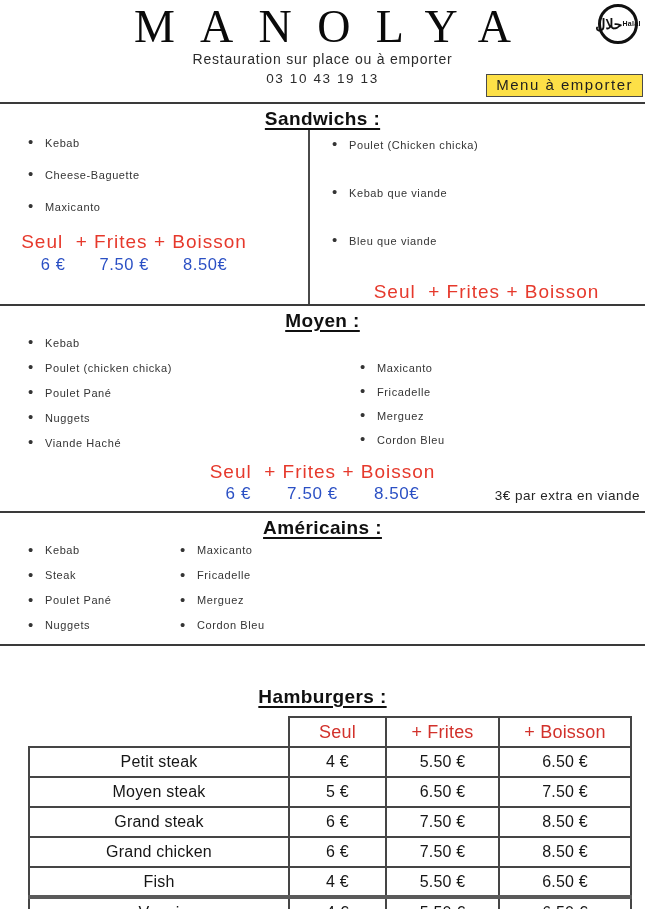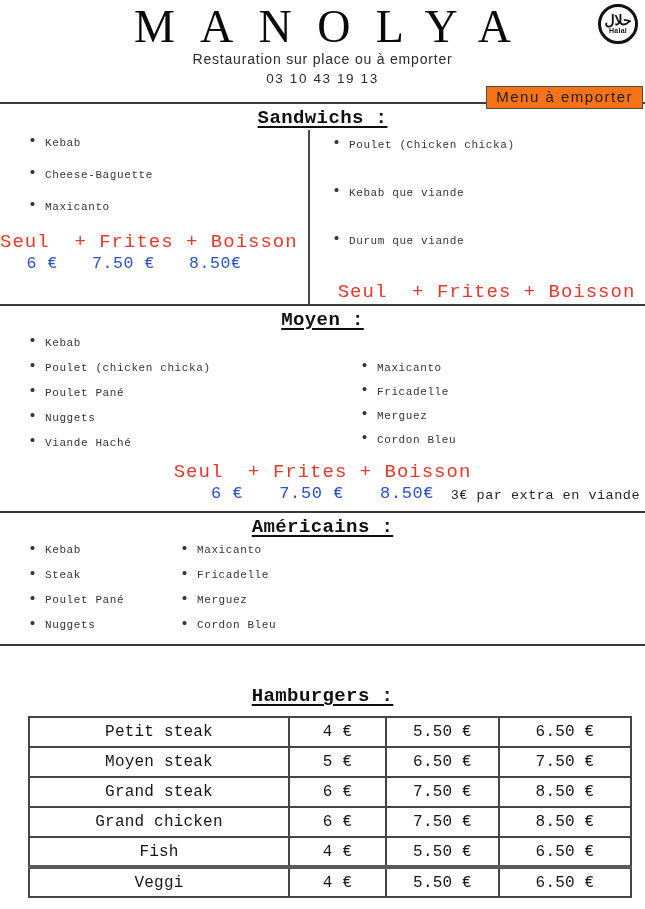--- a/index.html
+++ b/index.html
@@ -10,31 +10,31 @@
 
   
   .header { position:relative; height:104px; border-bottom:2px solid #3a3a3a; }
   .title { margin:0; padding-top:3px; text-align:center; font-family:"Liberation Serif", serif;
            font-weight:400; font-size:46px; line-height:48px; color:#0a0a0a; }
   .title span { display:inline-block; letter-spacing:0.55em; margin-right:-0.55em; white-space:nowrap; }
   .subtitle { text-align:center; font-size:14px; letter-spacing:0.8px; color:#2b2b2b; margin-top:0; }
   .phone { text-align:center; font-size:13.5px; letter-spacing:1.6px; color:#2b2b2b; margin-top:4px; }
 
   .halal { position:absolute; top:4px; right:7px; width:40px; height:40px; border:3px solid #101010;
-           border-radius:50%; display:flex; flex-direction:column; align-items:center; justify-content:center;
+           border-radius:50%; display:flex; flex-direction:row; align-items:center; justify-content:center;
            background:#fff; }
   .halal .arabic { font-size:14px; line-height:13px; font-weight:bold; color:#101010; }
   .halal .hlabel { font-size:7px; line-height:8px; font-weight:bold; color:#101010; letter-spacing:0.3px; }
 
-  .menu-box { position:absolute; top:86px; right:2px; z-index:3; background:#f97316;
+  .menu-box { position:absolute; top:74px; right:2px; z-index:3; background:#fde047;
               border:1.5px solid #4a4a4a; padding:1px 9px 3px 9px; font-size:15px;
               letter-spacing:1.5px; color:#1f1f1f; }
 
   
-  .section { position:relative; border-bottom:2px solid #3a3a3a; overflow:hidden;font-family:Liberation Mono, monospace; }
+  .section { position:relative; border-bottom:2px solid #3a3a3a; overflow:hidden; }
   .section-heading { margin:3px 0 0 0; text-align:center; font-size:19px; font-weight:bold;
                      color:#101010; letter-spacing:0.4px; line-height:23px;
                      text-decoration:underline; text-underline-offset:3px; text-decoration-thickness:2px; }
   .menu-list { list-style:none; margin:0; padding:0; }
   .menu-list li { position:relative; padding-left:17px; font-size:11px; letter-spacing:0.6px; color:#343434; }
   .menu-list li::before { content:"•"; position:absolute; left:0; top:-1px; font-size:15px; color:#343434; }
 
   .price-label { color:#e6392c; font-size:19px; letter-spacing:1px; white-space:pre; text-align:center; line-height:22px; }
   .price-row { display:flex; justify-content:center; color:#2b50c4; font-size:16.5px; letter-spacing:0.6px; line-height:20px; }
 
@@ -112,21 +112,21 @@
         <div class="price-row">
           <span>6 €</span>
           <span>7.50 €</span>
           <span>8.50€</span>
         </div>
       </div>
       <div class="sand-right">
         <ul class="menu-list">
           <li>Poulet (Chicken chicka)</li>
           <li>Kebab que viande</li>
-          <li>Durum que viande</li>
+          <li>Bleu que viande</li>
         </ul>
         <div class="price-label">Seul  + Frites + Boisson</div>
         <div class="price-row">
           <span>6.50 €</span>
           <span>8 €</span>
           <span>9 €</span>
         </div>
       </div>
     </div>
   </div>
@@ -188,20 +188,26 @@
   <div class="section sec-ham">
     <h2 class="section-heading">Hamburgers :</h2>
     <table class="ham-table">
       <colgroup>
         <col style="width:260px">
           <col style="width:97px">
           <col style="width:113px">
           <col style="width:132px">
       </colgroup>
       <tbody>
+          <tr class="head">
+        <td class="no-border"></td>
+        <td>Seul</td>
+        <td>+ Frites</td>
+        <td>+ Boisson</td>
+      </tr>
       <tr>
         <td>Petit steak</td>
         <td>4 €</td>
         <td>5.50 €</td>
         <td>6.50 €</td>
       </tr>
       <tr>
         <td>Moyen steak</td>
         <td>5 €</td>
         <td>6.50 €</td>

